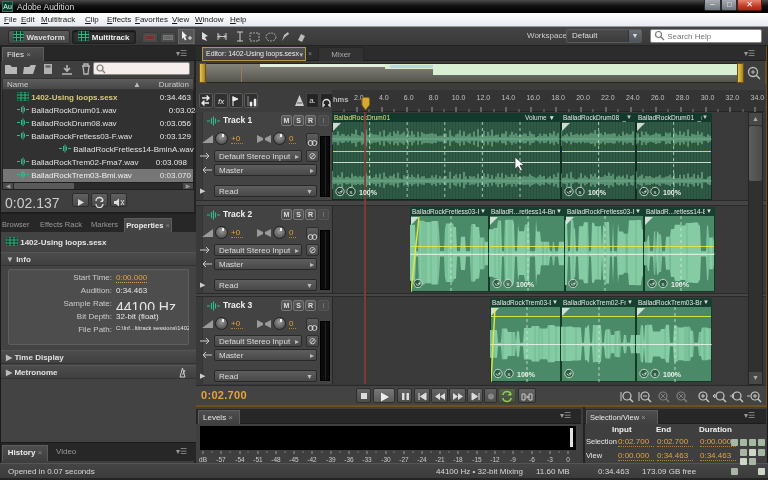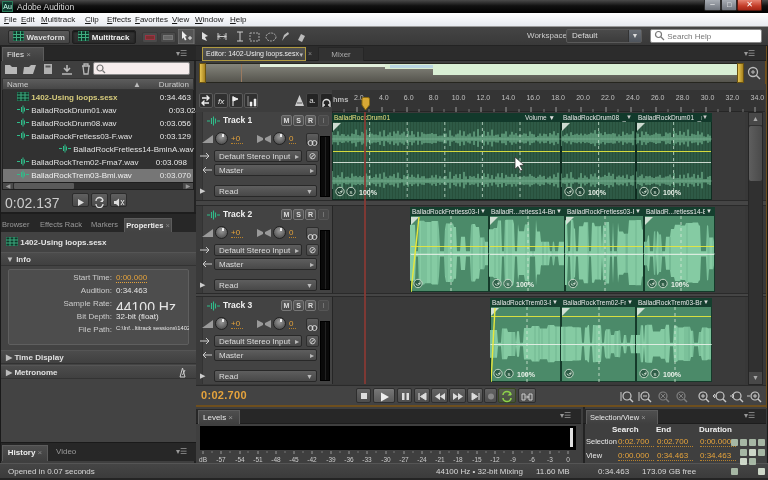--- a/index.html
+++ b/index.html
@@ -783,21 +783,21 @@
     <text x="354" y="11" font-size="6.5" fill="#ccc" text-anchor="middle" font-family="Liberation Sans">-3</text>
     <path d="M354 0v3" stroke="#999"></path>
     <path d="M363 0v2" stroke="#777"></path>
     <text x="372" y="11" font-size="6.5" fill="#ccc" text-anchor="middle" font-family="Liberation Sans">0</text>
     <path d="M372 0v3" stroke="#999"></path>
   </svg>
 <div style="position:absolute;left:583px;top:407px;width:183px;height:56px;background:#3f3f3f;border-left:2px solid #232323;"></div>
 <div style="position:absolute;left:583px;top:409px;width:183px;height:15px;background:#272727;border-bottom:1px solid #1d1d1d;"></div>
 <div style="position:absolute;left:586px;top:410px;width:72px;height:14px;background:linear-gradient(#4e4e4e,#3f3f3f);border:1px solid #5c5c5c;border-bottom:none;color:#e8e8e8;font-size:7.5px;line-height:13px;padding-left:3px;white-space:nowrap;">Selection/View <span style="color:#999">×</span></div>
 <div style="position:absolute;left:744px;top:411px;width:18px;height:9px;color:#999;font-size:8px;line-height:9px;">▾☰</div>
-<div style="position:absolute;left:612px;top:425px;width:40px;height:10px;color:#f0f0f0;font-size:8px;font-weight:bold;">Search</div>
+<div style="position:absolute;left:612px;top:425px;width:40px;height:10px;color:#f0f0f0;font-size:8px;font-weight:bold;">Input</div>
 <div style="position:absolute;left:656px;top:425px;width:30px;height:10px;color:#f0f0f0;font-size:8px;font-weight:bold;">End</div>
 <div style="position:absolute;left:699px;top:425px;width:40px;height:10px;color:#f0f0f0;font-size:8px;font-weight:bold;">Duration</div>
 <div style="position:absolute;left:586px;top:437px;width:30px;height:10px;color:#e8e8e8;font-size:7.5px;">Selection</div>
 <div style="position:absolute;left:618px;top:437px;width:42px;height:10px;color:#e5a33c;font-size:8px;border-bottom:1px dotted #b8822c;width:36px;">0:02.700</div>
 <div style="position:absolute;left:657px;top:437px;width:42px;height:10px;color:#e5a33c;font-size:8px;border-bottom:1px dotted #b8822c;width:36px;">0:02.700</div>
 <div style="position:absolute;left:700px;top:437px;width:42px;height:10px;color:#e5a33c;font-size:8px;border-bottom:1px dotted #b8822c;width:36px;">0:00.000</div>
 <div style="position:absolute;left:586px;top:451px;width:30px;height:10px;color:#e8e8e8;font-size:7.5px;">View</div>
 <div style="position:absolute;left:618px;top:451px;width:42px;height:10px;color:#e5a33c;font-size:8px;border-bottom:1px dotted #b8822c;width:36px;">0:00.000</div>
 <div style="position:absolute;left:657px;top:451px;width:42px;height:10px;color:#e5a33c;font-size:8px;border-bottom:1px dotted #b8822c;width:36px;">0:34.463</div>
 <div style="position:absolute;left:700px;top:451px;width:42px;height:10px;color:#e5a33c;font-size:8px;border-bottom:1px dotted #b8822c;width:36px;">0:34.463</div>

